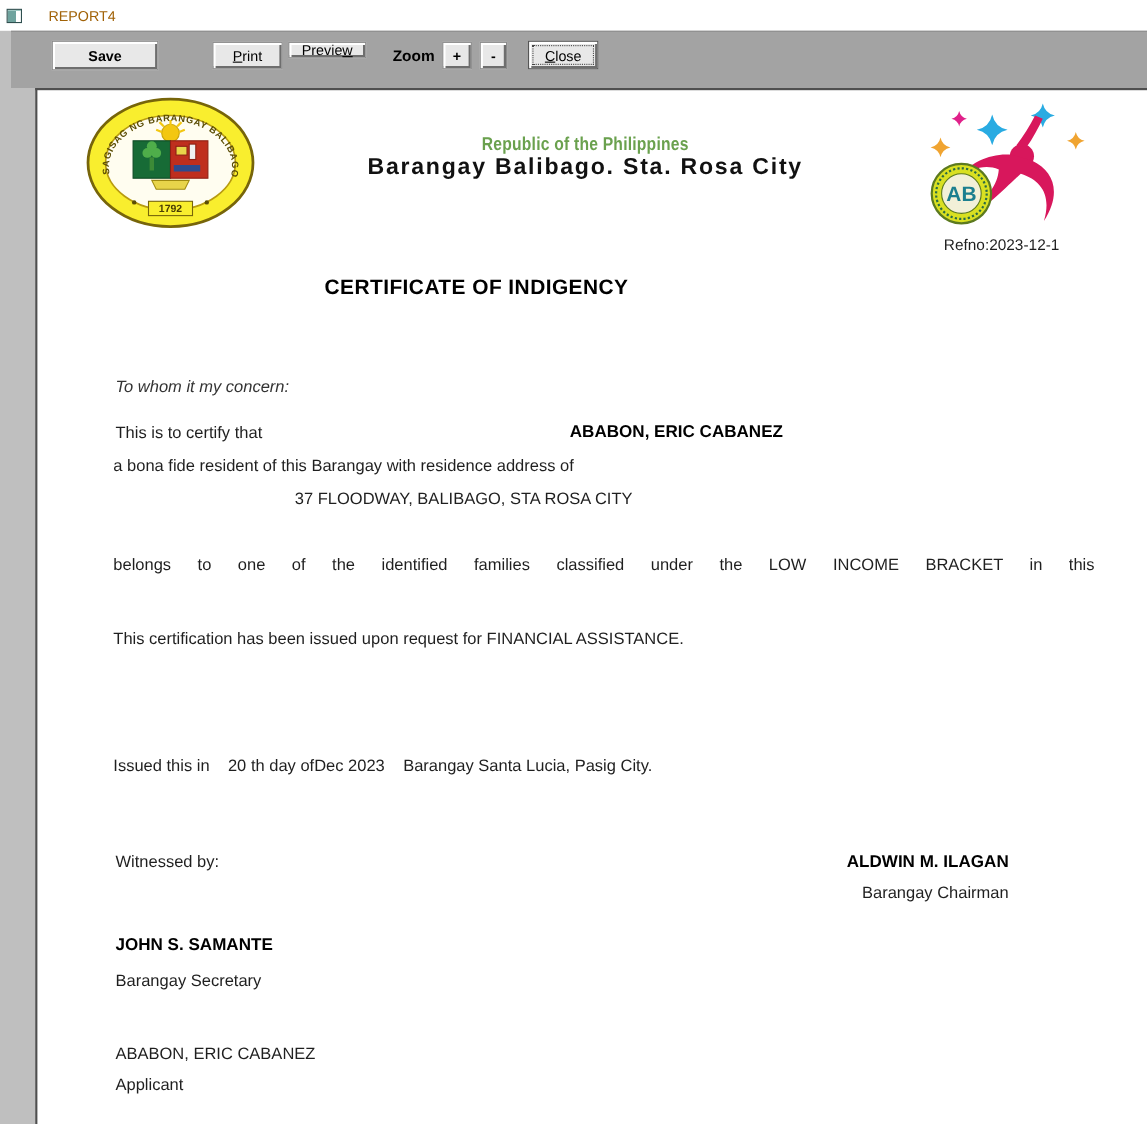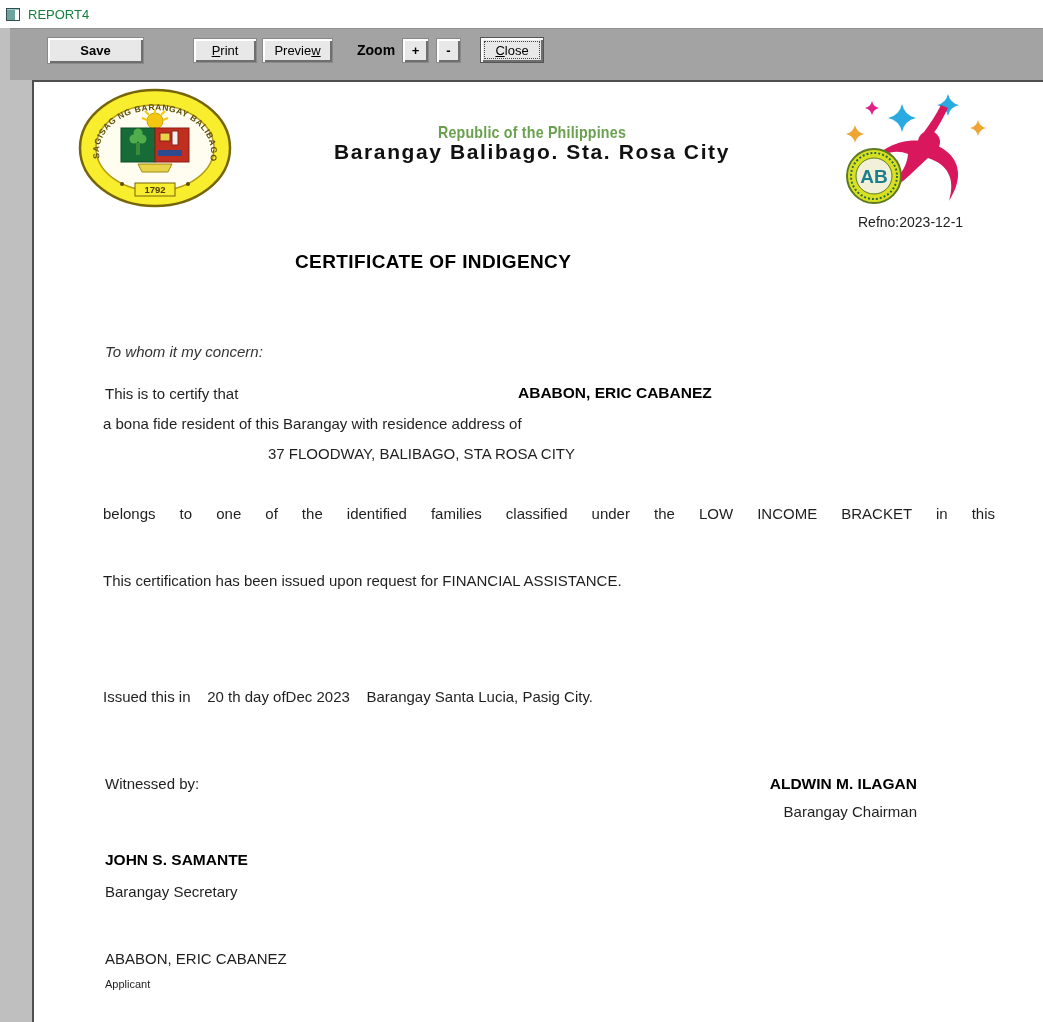--- a/index.html
+++ b/index.html
@@ -13,37 +13,37 @@
   .titlebar {
     position:absolute; top:0; left:0; right:0; height:28px;
     background:#ffffff; display:flex; align-items:center;
   }
   .win-icon {
     width:14px; height:13px; margin-left:6px;
     border:1px solid #2f4f4f;
     background:linear-gradient(to right, #6fa39e 0, #6fa39e 8px, #ffffff 8px);
     box-shadow:inset 0 1px 0 #9fc7c2;
   }
-  .win-title { margin-left:8px; font-size:13px; color:#15803d; }
+  .win-title { margin-left:24px; font-size:13px; color:#a16207; }
 
   
   .toolbar {
     position:absolute; top:28px; left:0; right:0; height:52px;
     background:#a3a3a3; border-top:1px solid #8f8f8f;margin-left:10px;
   }
   .btn {
     position:absolute; background:#e8e8e8; border:1px solid #8a8a8a;
     box-shadow:inset 2px 2px 0 #ffffff, inset -2px -2px 0 #6e6e6e;
     font-family:"Liberation Sans", sans-serif; font-size:13px; color:#000;
     display:flex; align-items:center; justify-content:center;
     cursor:default; line-height:1;
   }
   .btn-save   { left:37px;  top:8px; width:97px; height:27px; font-weight:bold; }
   .btn-print  { left:183px; top:9px; width:64px; height:25px; }
-  .btn-preview{ left:252px; top:9px; width:71px; height:25px;text-align:right; }
+  .btn-preview{ left:252px; top:9px; width:71px; height:15px;text-align:right; }
   .btn-plus   { left:392px; top:9px; width:27px; height:25px; font-weight:bold; }
   .btn-minus  { left:426px; top:9px; width:25px; height:25px; font-weight:bold; }
   .btn-close  {
     left:470px; top:8px; width:64px; height:26px; border-color:#555;
     outline:1px dotted #444; outline-offset:-5px;
   }
   .zoom-label { position:absolute; left:347px; top:13px; font-size:14px; font-weight:bold; color:#000; }
   .u { text-decoration:underline; }
 
   
@@ -69,21 +69,21 @@
   .classif .jline { text-align:justify; text-align-last:justify; }
   .purpose { left:69px; top:490px; }
   .issued { left:69px; top:606px; white-space:pre; }
   .witnessed { left:71px; top:693px; }
   .chairman-block { left:570px; top:693px; width:313px; text-align:right; }
   .sig-name { font-size:15.5px; font-weight:bold; color:#000; }
   .sig-title { font-size:15px; margin-top:10px; }
   .secretary-name { left:71px; top:769px; }
   .secretary-title { left:71px; top:801px; font-size:15px; }
   .applicant-footer-name { left:71px; top:868px; font-size:15px; }
-  .applicant-footer-title { left:71px; top:896px; font-size:11px; }
+  .applicant-footer-title { left:71px; top:896px; font-size:15px; }
   .seal-left { left:44px; top:6px; width:154px; height:120px; }
   .logo-right { left:811px; top:6px; width:170px; height:122px; }
 </style>
 </head>
 <body>
 
 <div class="app">
 
   <div class="titlebar">
     <div class="win-icon"></div>

